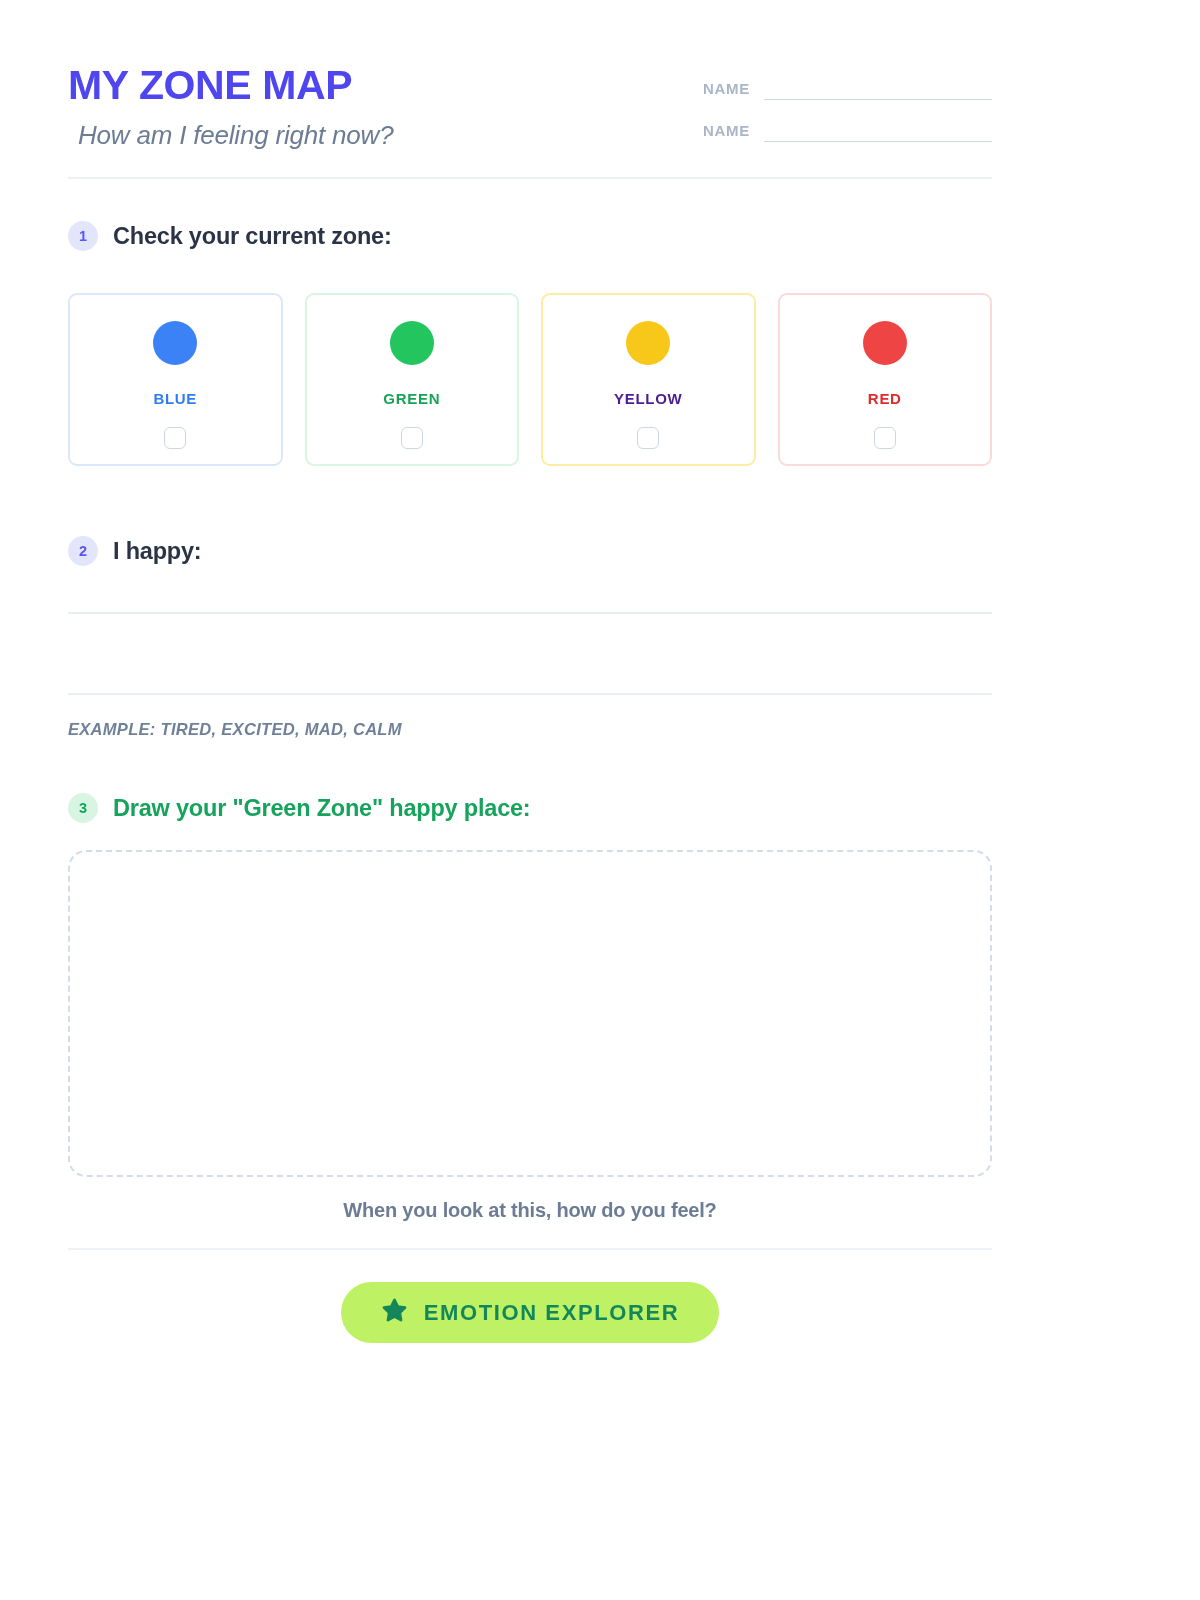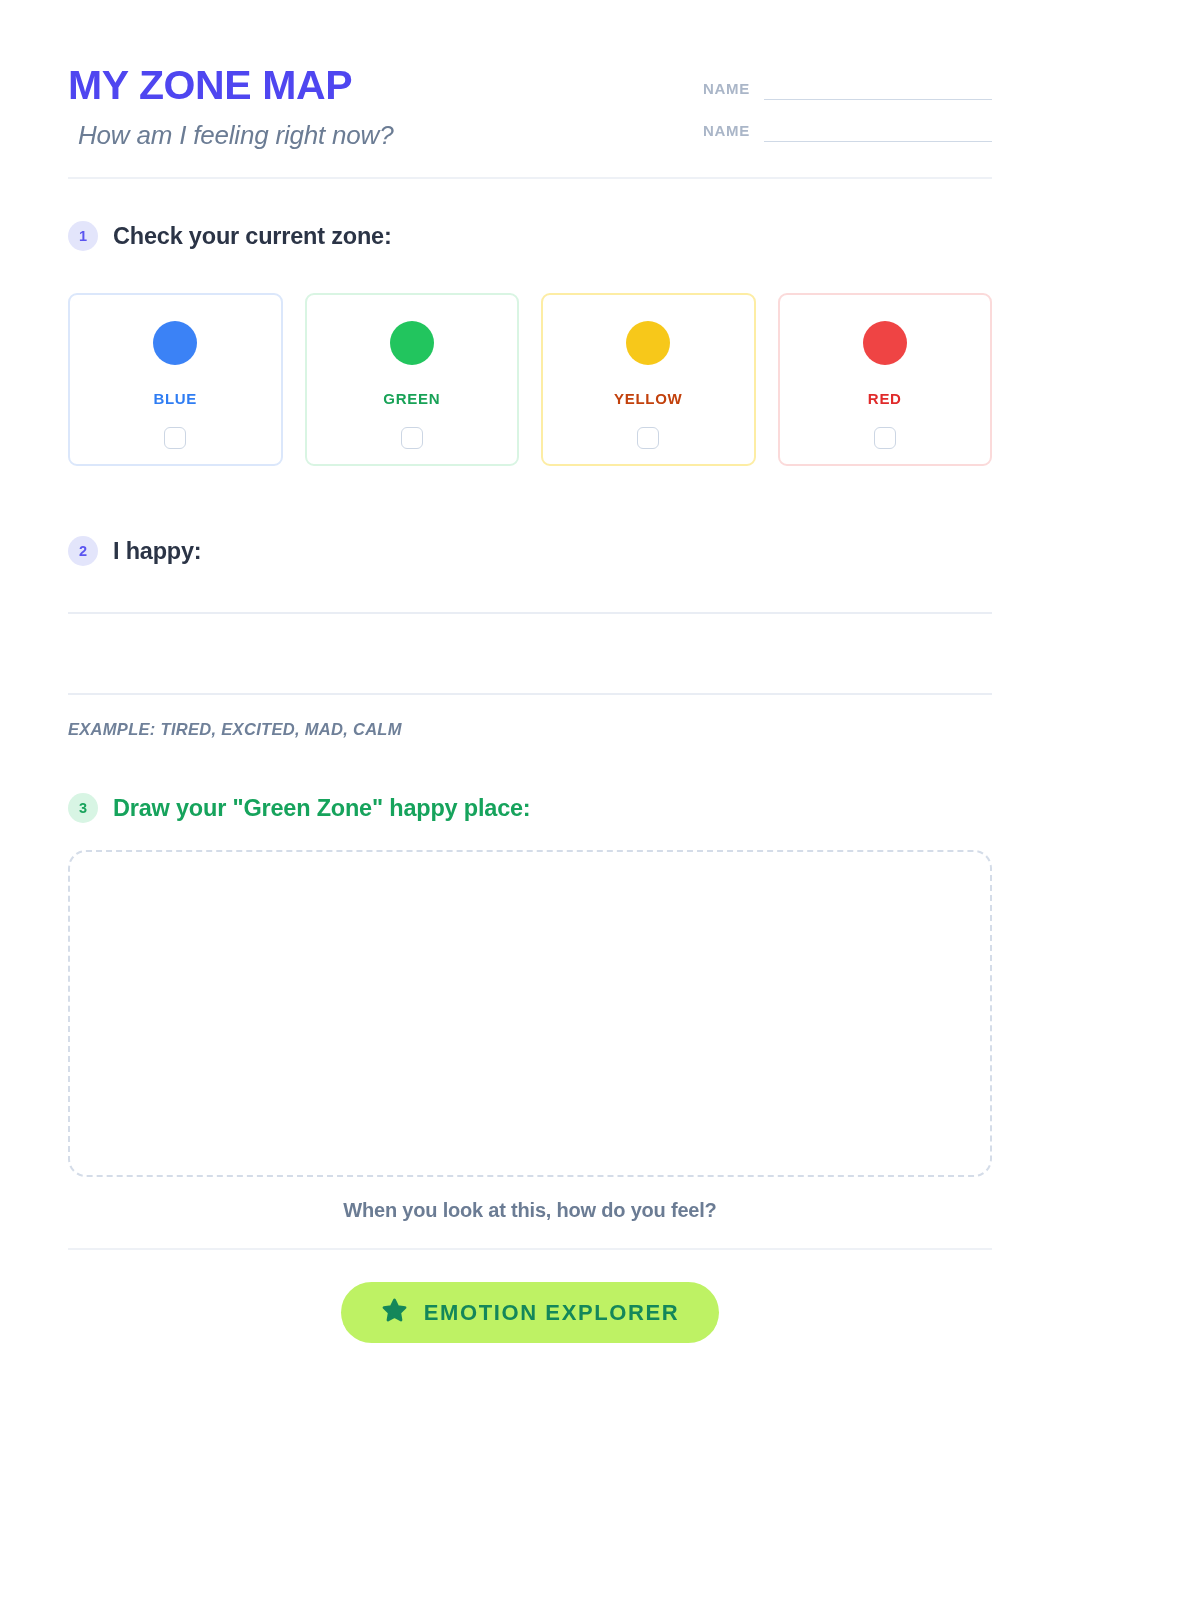--- a/index.html
+++ b/index.html
@@ -245,21 +245,21 @@
         <span class="zone-label" style="color: rgb(47, 125, 243);">BLUE</span>
         <span class="zone-check"></span>
       </div>
       <div class="zone-card" style="border-color: rgb(217, 245, 227);">
         <span class="zone-dot" style="background: rgb(34, 197, 94);"></span>
         <span class="zone-label" style="color: rgb(24, 162, 87);">GREEN</span>
         <span class="zone-check"></span>
       </div>
       <div class="zone-card" style="border-color: rgb(253, 237, 164);">
         <span class="zone-dot" style="background: rgb(247, 200, 26);"></span>
-        <span class="zone-label" style="color: #c2410c;">YELLOW</span>
+        <span class="zone-label" style="color: #4c1d95;">YELLOW</span>
         <span class="zone-check"></span>
       </div>
       <div class="zone-card" style="border-color: rgb(251, 218, 218);">
         <span class="zone-dot" style="background: rgb(239, 68, 68);"></span>
         <span class="zone-label" style="color: rgb(224, 43, 43);">RED</span>
         <span class="zone-check"></span>
       </div>
     </div>
   </div>
 

